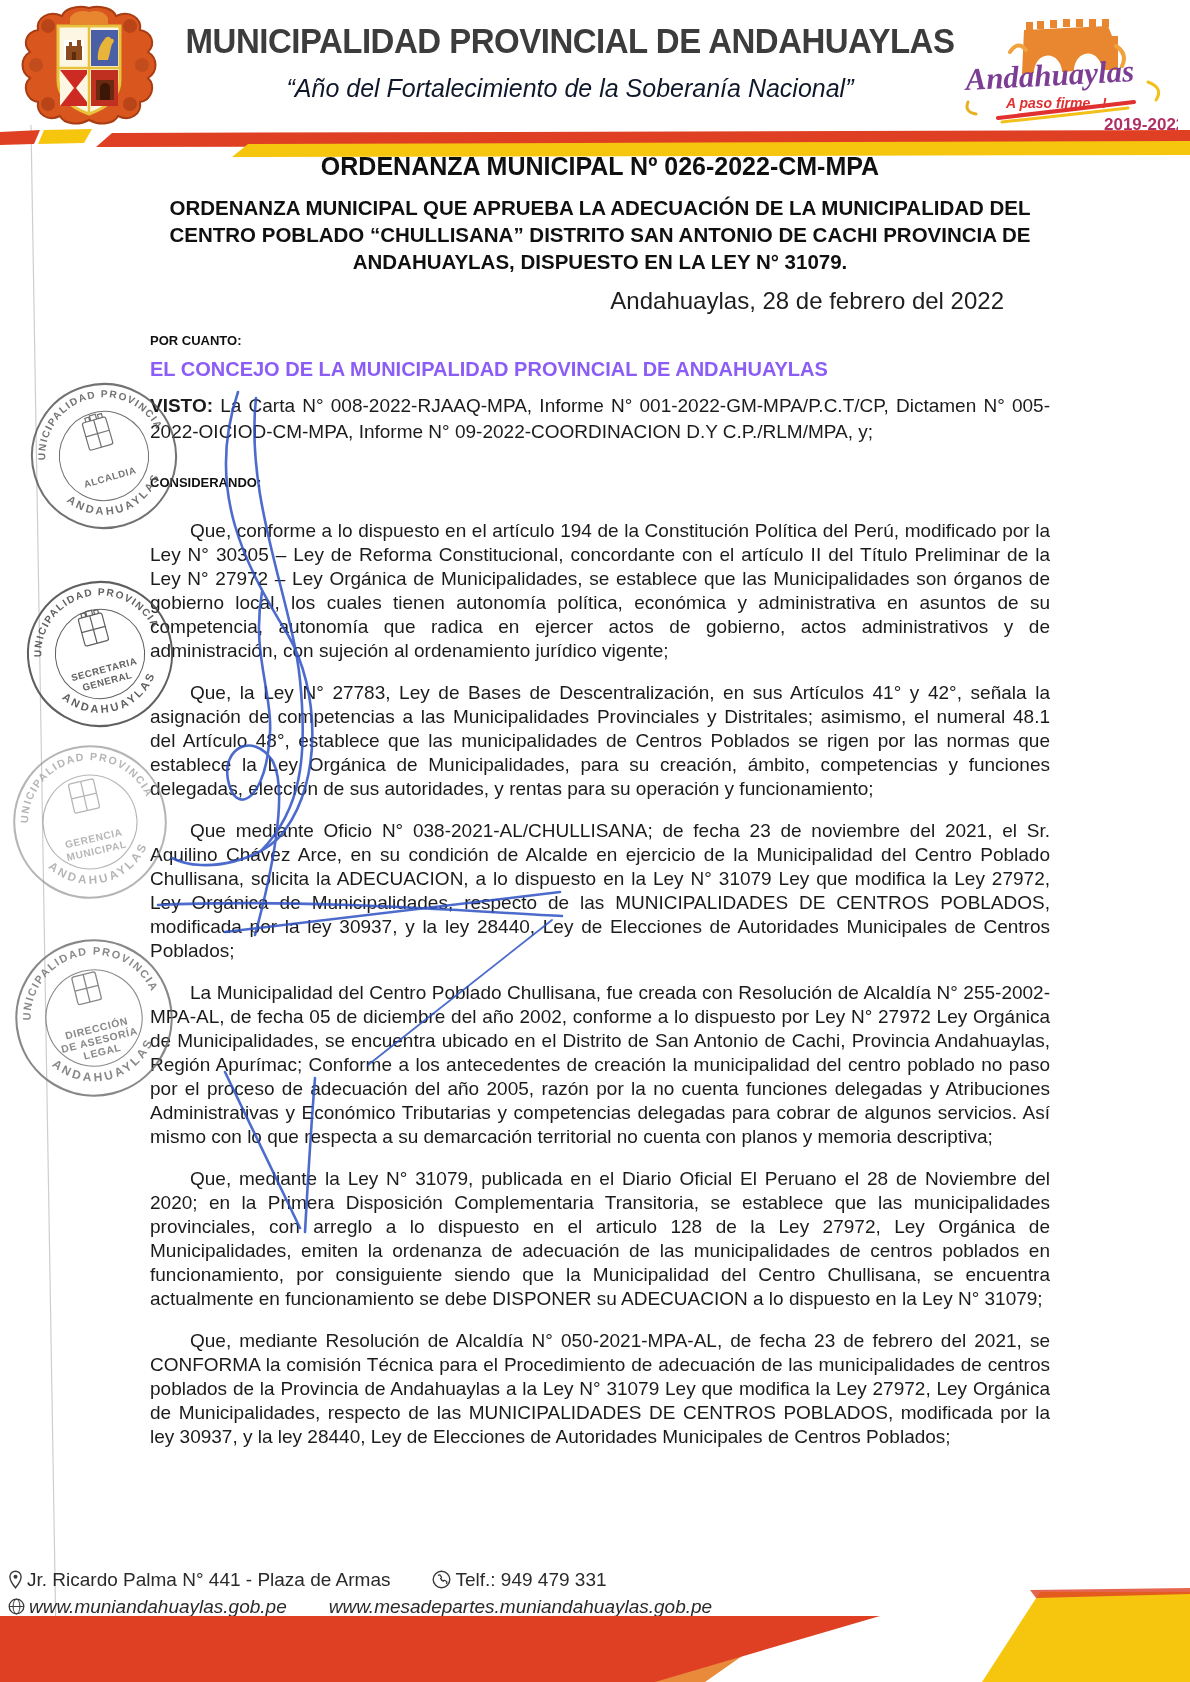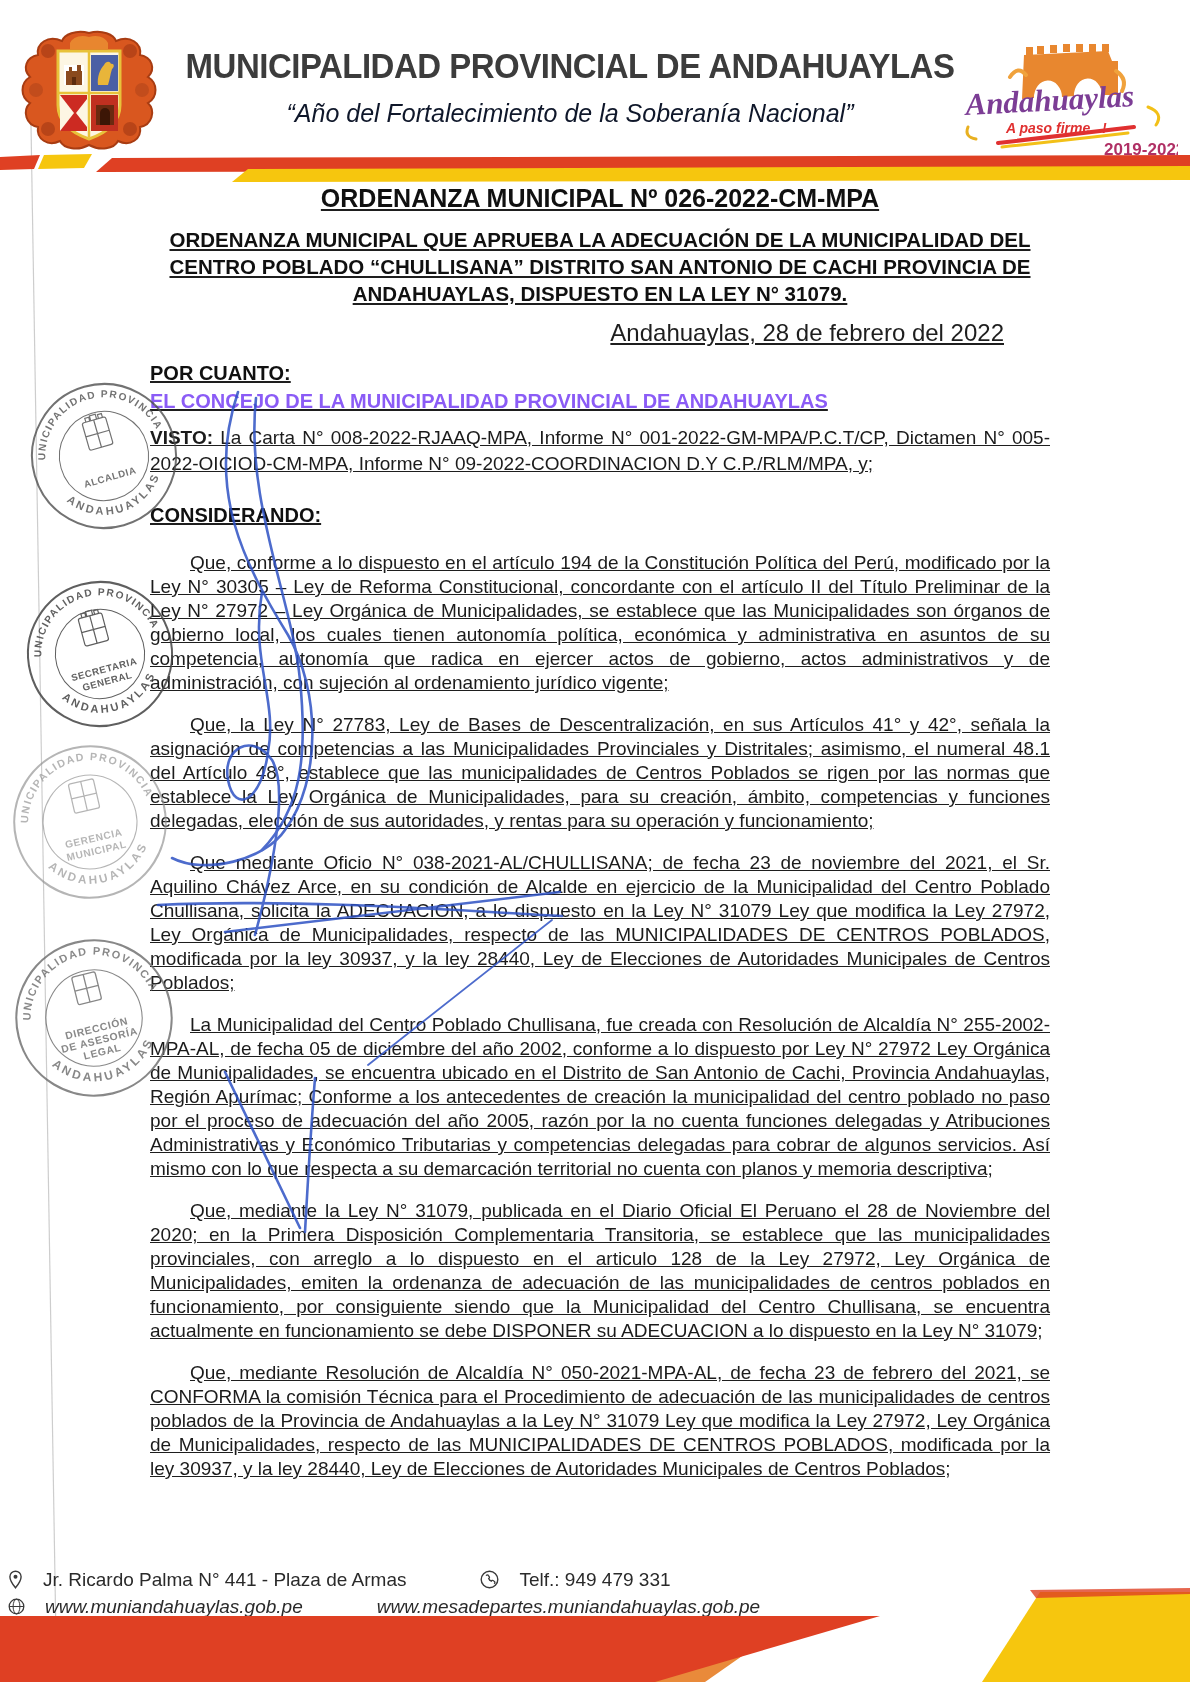--- a/index.html
+++ b/index.html
@@ -7,51 +7,51 @@
     width:1190px;height:1682px;position:relative;background:#ffffff;
     font-family:"Liberation Sans",sans-serif;color:#1e1e1e;overflow:hidden;
   }
   .abs{position:absolute;}
   
   .org-block{position:absolute;left:180px;top:22px;width:780px;text-align:center;}
   .org-name{font-size:33px;font-weight:bold;color:#3c3c3c;letter-spacing:-0.5px;
     transform:scaleY(1.08);white-space:nowrap;}
   .org-motto{font-size:25px;font-style:italic;color:#0f172a;margin-top:14px;}
   
-  .doc-flow{position:absolute;left:150px;top:184px;width:900px;text-decoration:underline;}
+  .doc-flow{position:absolute;left:150px;top:152px;width:900px;}
   .doc-title{font-size:25px;line-height:28px;font-weight:bold;text-align:center;color:#101010;margin:0 0 14px;}
   .doc-subject{font-size:20.5px;line-height:27px;font-weight:bold;text-align:center;color:#101010;margin:8px auto 14px;width:884px;}
   .dateline{font-size:24px;line-height:24px;text-align:right;padding-right:46px;margin:0 0 16px;}
-  .lbl{font-size:20px;line-height:24px;font-weight:bold;color:#101010;margin:0 0 4px;}
+  .lbl{font-size:13px;line-height:24px;font-weight:bold;color:#101010;margin:0 0 4px;}
   .council{font-size:20px;line-height:24px;font-weight:bold;text-align:left;color:#8b5cf6;margin:0 0 12px;}
   .body-par{font-size:19px;line-height:24px;text-align:justify;text-indent:40px;color:#1b1b1b;margin:0 0 18px;}
   .visto-par{text-indent:0;line-height:26px;margin-bottom:26px;}
   .b{font-weight:bold;}
   .considerando{margin-bottom:24px;}
   
   .stamp{position:absolute;}
   .stamp svg{display:block;}
   .stamp .ring-t{font-size:10px;font-weight:bold;letter-spacing:1.4px;}
   .stamp .ring-b{font-size:11px;font-weight:bold;letter-spacing:2.6px;}
   .stamp .ctr{font-size:9.5px;font-weight:bold;letter-spacing:.6px;text-anchor:middle;}
   
   .footer{position:absolute;left:8px;top:1566px;width:900px;font-size:19px;color:#2a2a2a;}
-  .footer .row{display:flex;align-items:center;gap:20px;height:27px;}
+  .footer .row{display:flex;align-items:center;gap:4px;height:27px;}
   .footer .web{font-style:italic;}
   .footer .gap{display:inline-block;width:34px;}
   .ficon{flex:0 0 auto;}
 </style>
 </head>
 <body>
 
 <svg class="abs" style="left:0;top:0;" width="80" height="1682" viewBox="0 0 80 1682">
   <line x1="31" y1="125" x2="56" y2="1640" stroke="#b9b9b9" stroke-width="1.2" opacity="0.7"></line>
 </svg>
 
-<div class="abs" style="left:0;top:0;width:1190px;height:160px;margin-top:25px;">
+<div class="abs" style="left:0;top:0;width:1190px;height:160px;">
 
   <svg class="abs" style="left:18px;top:4px;" width="142" height="122" viewBox="0 0 142 122">
 
     <path d="M71,4 C84,0 96,6 98,12 C112,6 124,14 122,26 C134,28 138,40 130,48
              C140,54 140,68 130,74 C138,82 134,96 122,98 C124,110 112,118 100,112
              C96,120 82,122 71,116 C60,122 46,120 42,112 C30,118 18,110 20,98
              C8,96 4,82 12,74 C2,68 2,54 12,48 C4,40 8,28 20,26 C18,14 30,6 44,12
              C46,6 58,0 71,4 Z" fill="#d9571f" stroke="#a83c12" stroke-width="2"></path>
     <circle cx="30" cy="22" r="7" fill="#b84418"></circle>
       <circle cx="112" cy="22" r="7" fill="#b84418"></circle>

